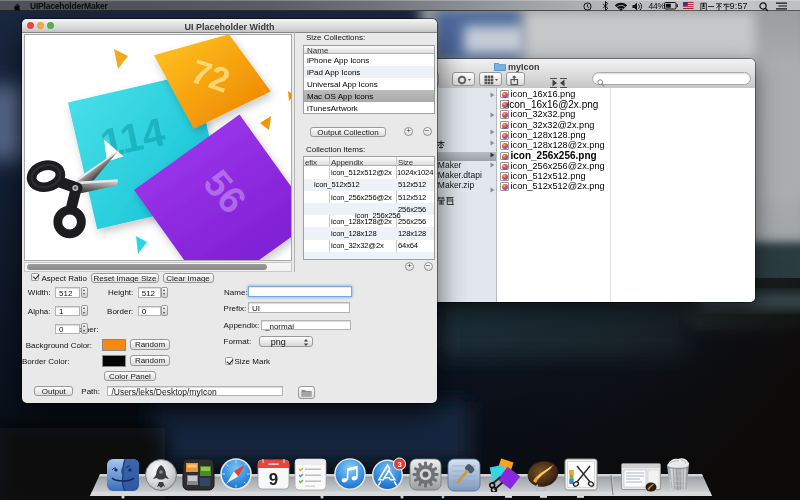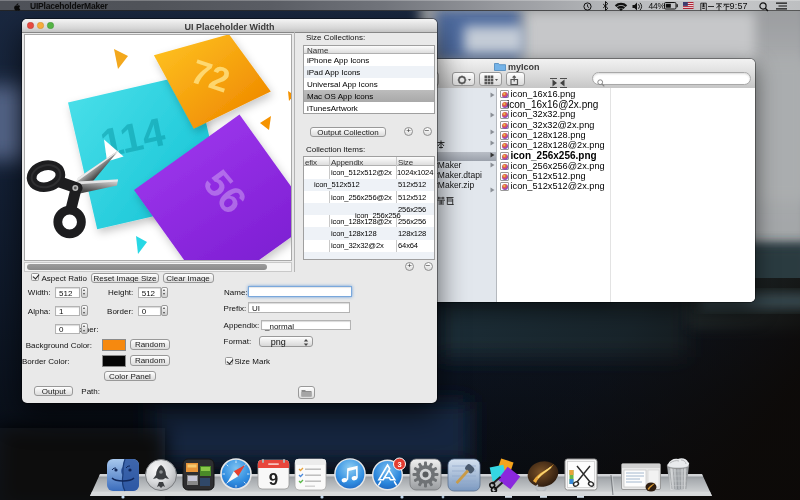--- a/index.html
+++ b/index.html
@@ -404,20 +404,21 @@
  <div class="lbl" style="left:0;width:70px;text-align:right;top:322px;">Background Color:</div>
  <div class="ab" style="left:80px;top:320px;width:24px;height:11.5px;background:#f6890f;border:1px solid #8a8a8a;box-sizing:border-box;"></div>
  <div class="btn" style="left:108px;top:320px;width:40px;height:10.5px;line-height:9px;">Random</div>
  <div class="lbl" style="left:0;width:70px;text-align:left;top:338px;">Border Color:</div>
  <div class="ab" style="left:80px;top:336px;width:24px;height:11.5px;background:#050505;border:1px solid #8a8a8a;box-sizing:border-box;"></div>
  <div class="btn" style="left:108px;top:336px;width:40px;height:10.5px;line-height:9px;">Random</div>
  <div class="btn" style="left:82px;top:351.5px;width:52px;height:10.5px;line-height:9px;">Color Panel</div>
 
  <div class="btn" style="left:12.3px;top:366.5px;width:39px;height:10.5px;line-height:9px;">Output</div>
  <div class="lbl" style="left:40px;width:38px;text-align:right;top:367.5px;">Path:</div>
+ <div class="fld" style="left:85.4px;top:366.5px;width:176px;height:10.5px;padding:0 0 0 3px;font-size:8.5px;">/Users/leks/Desktop/myIcon</div>
  <div class="btn" style="left:275.5px;top:366.5px;width:17px;height:13px;">
    <svg width="11" height="8" style="margin-top:2px" viewBox="0 0 11 8">
           <path d="M0.5 1h3.5l1 1h5.5v5.5h-10z" fill="#8c8c8c"></path>
           <path d="M0.5 3h10v4.5h-10z" fill="#a5a5a5"></path>
         </svg>
  </div>
 
  <div class="lbl" style="left:202px;top:269px;">Name:</div>
  <div class="fld" style="left:226px;top:267px;width:104px;height:11px;border:1.5px solid #7aa8dc;box-shadow:0 0 3px rgba(90,150,220,.9), inset 0 1px 1px rgba(0,0,0,.1);"></div>
  <div class="lbl" style="left:201.6px;top:284.5px;">Prefix:</div>

